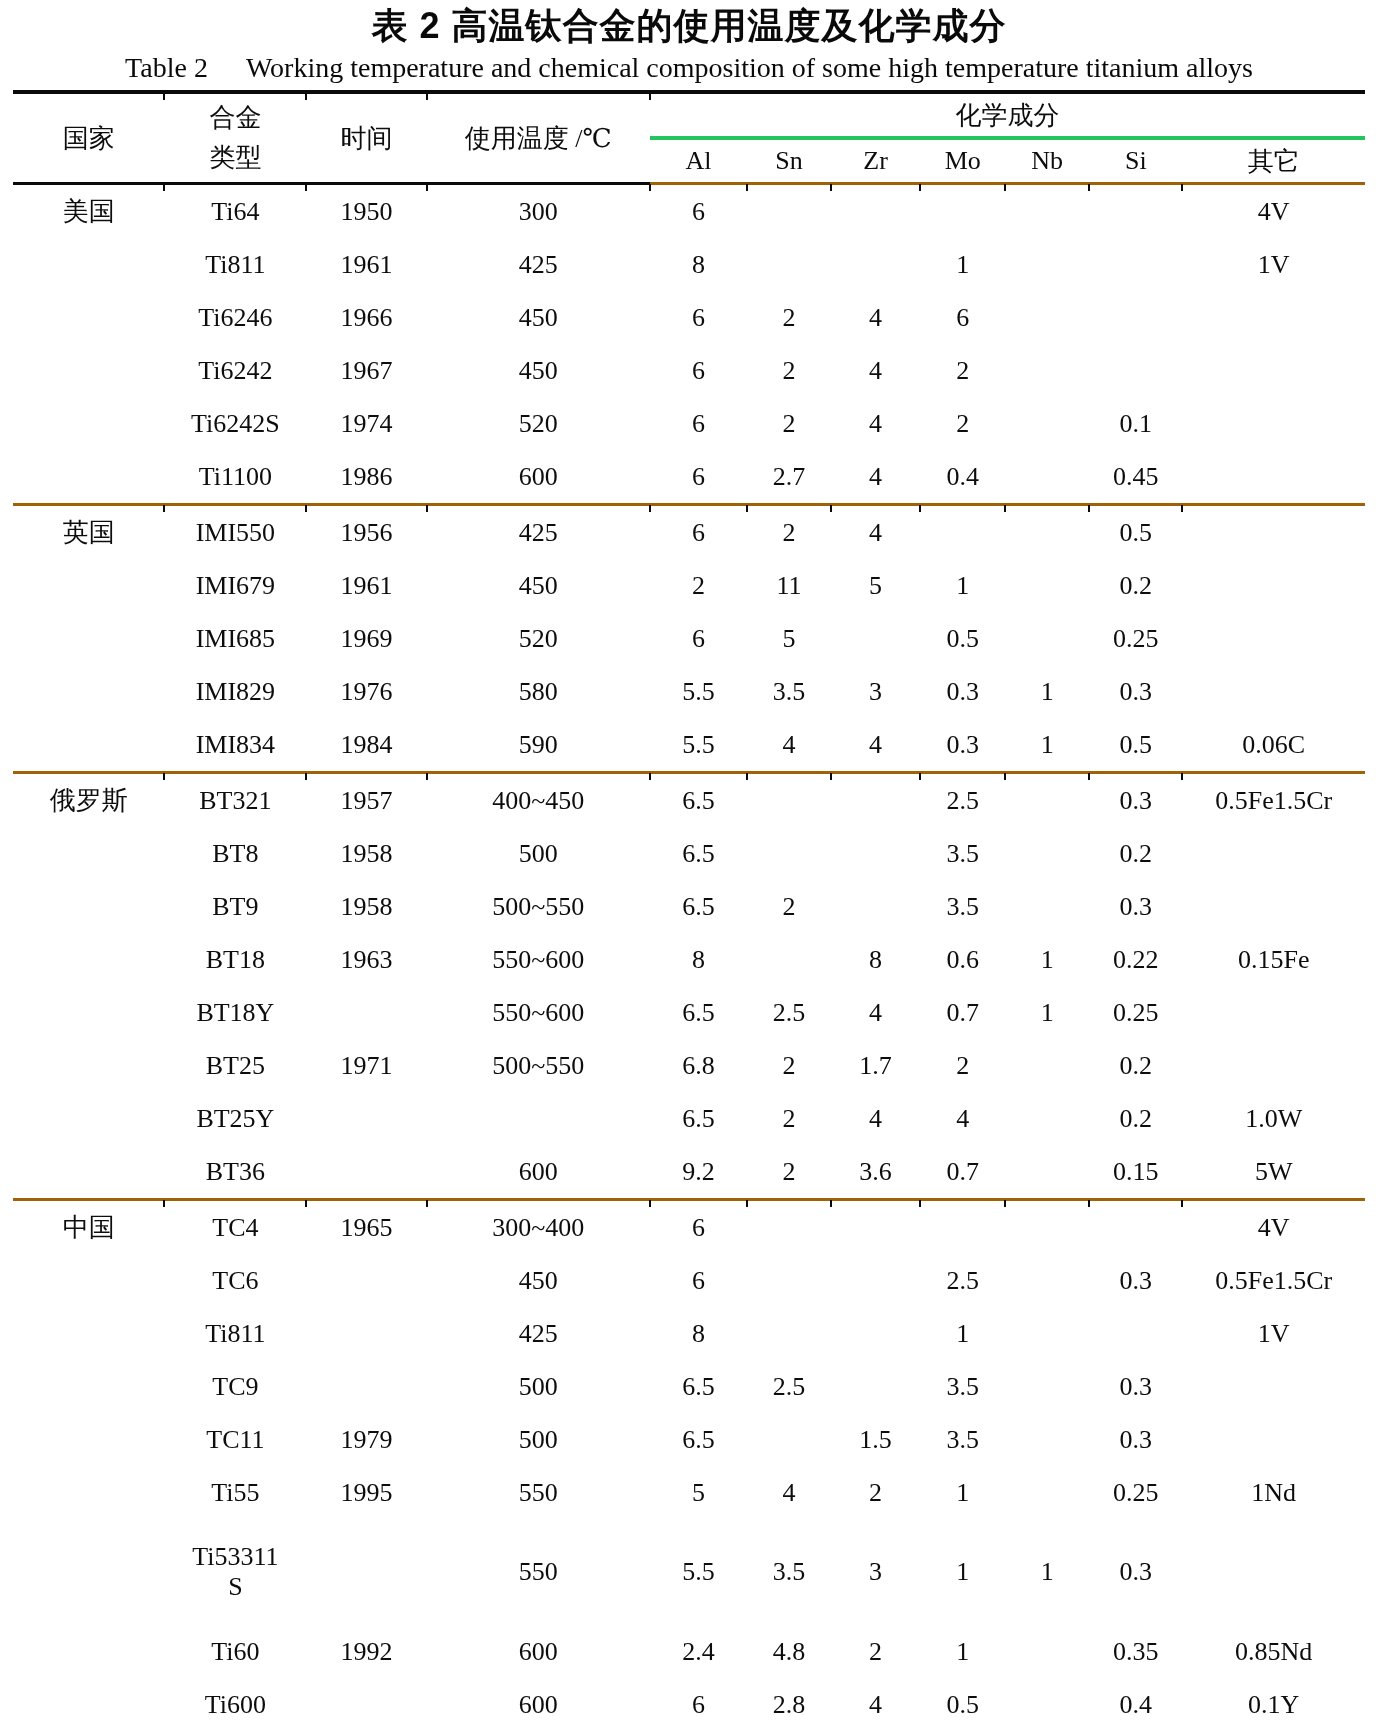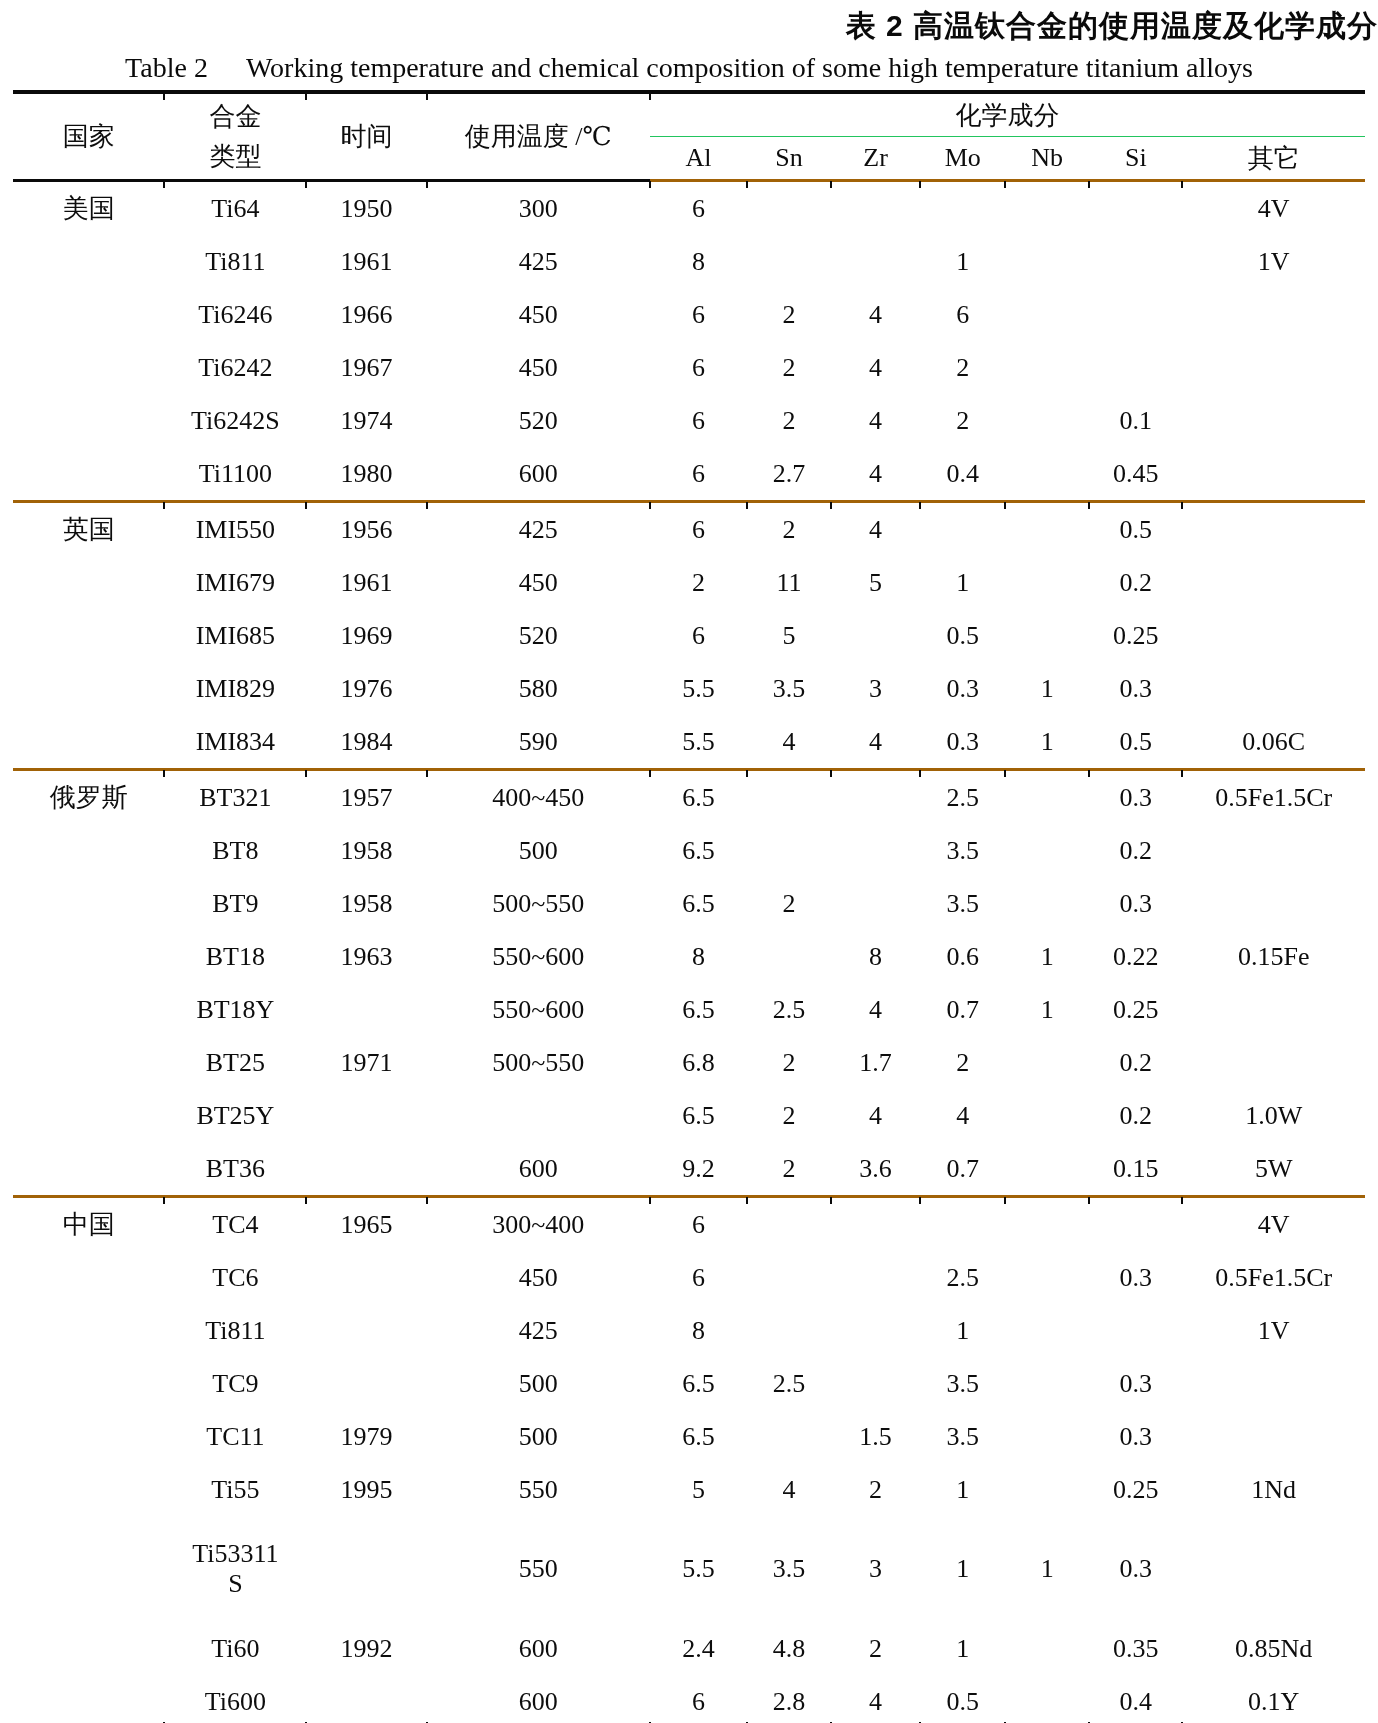--- a/index.html
+++ b/index.html
@@ -11,24 +11,24 @@
     overflow: hidden;
     color: #0d0d0d;
   }
   .doc {
     width: 1378px;
     height: 1723px;
     box-sizing: border-box;
     padding-top: 6px;
   }
   .title-cn {
-    text-align: right;
+    text-align: center;
     font-family: "Liberation Sans", "DejaVu Sans", sans-serif;
     font-weight: 700;
-    font-size: 30px;
+    font-size: 36px;
     line-height: 40px;
     letter-spacing: 1px;
     color: #0a0a0a;
   }
   .title-en {
     text-align: center;
     font-family: "Liberation Serif", "DejaVu Serif", serif;
     font-size: 28px;
     line-height: 44px;
     color: #0a0a0a;
@@ -62,21 +62,21 @@
     text-align: center;
     vertical-align: middle;
     padding: 0;
     height: 53px;
     white-space: pre-line;
     position: relative;
   }
   thead td { height: 42px; }
   thead td[rowspan] { border-bottom: 3px solid #0a0a0a; }
   thead tr.h2 td { border-bottom: 3px solid #a16207; }
-  thead td.comp-head { border-bottom: 1px solid #22c55e; }
+  thead td.comp-head { border-bottom: 4px solid #22c55e; }
   .alloy-head-line { display: block; line-height: 40px; }
 
   tbody tr.group-start td { border-top: 3px solid #a16207; }
   tbody tr.tall td { height: 106px; }
 
   
   thead tr.h1 td:not(:first-child)::before,
   tbody tr.tick td:not(:first-child)::before {
     content: "";
     position: absolute;
@@ -199,21 +199,21 @@
           <td>2</td>
           <td>4</td>
           <td>2</td>
           <td></td>
           <td>0.1</td>
           <td></td>
         </tr>
         <tr>
           <td></td>
           <td>Ti1100</td>
-          <td>1980</td>
+          <td>1986</td>
           <td>600</td>
           <td>6</td>
           <td>2.7</td>
           <td>4</td>
           <td>0.4</td>
           <td></td>
           <td>0.45</td>
           <td></td>
         </tr>
         <tr class="tick group-start">

